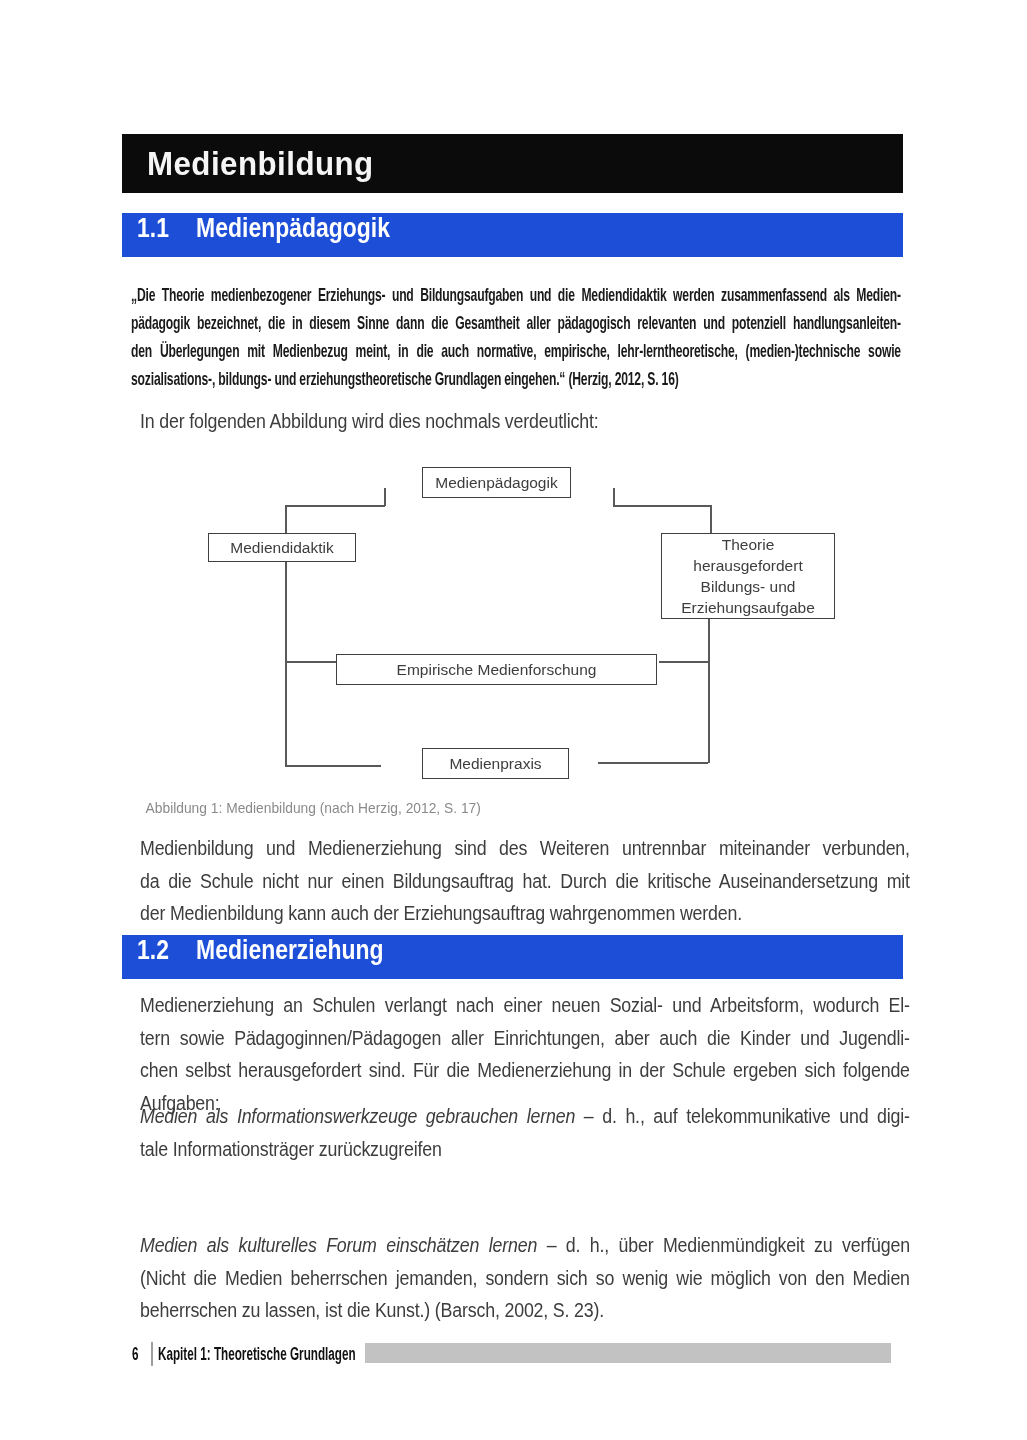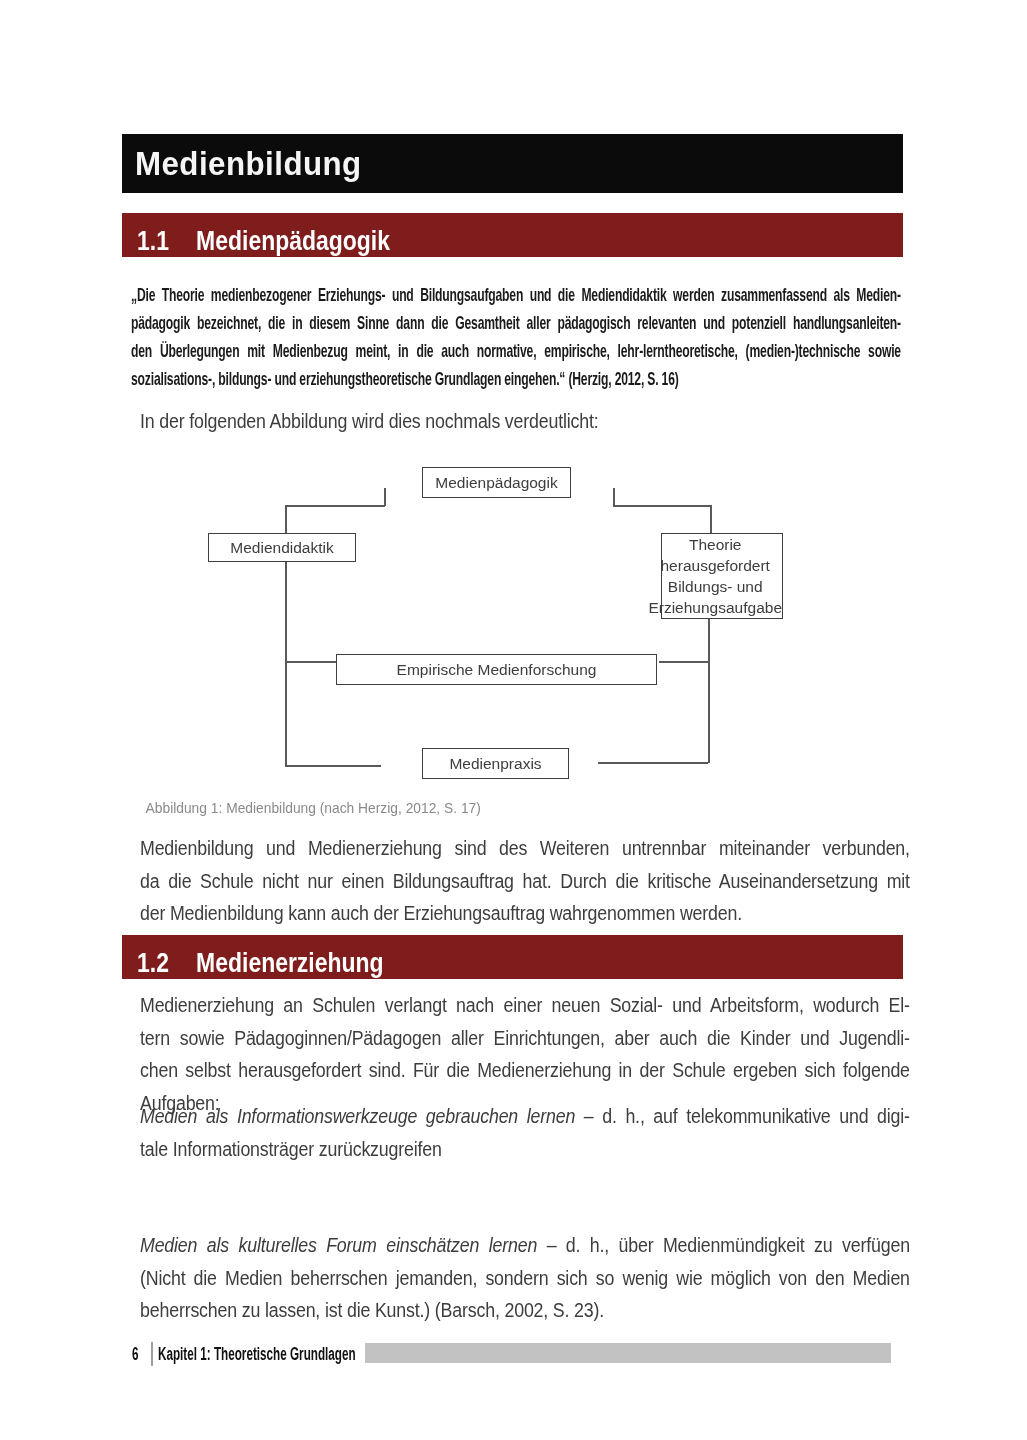--- a/index.html
+++ b/index.html
@@ -6,31 +6,31 @@
   html,body { background:#ffffff; }
   .page {
     position:relative; width:1027px; height:1440px;
     background:#ffffff; overflow:hidden;
     font-family:"Liberation Sans", sans-serif;
     color:#3d3d3d;
   }
   
   .title-bar {
     position:absolute; left:122px; top:134px; width:781px; height:59px;
-    background:#0b0b0b; display:flex; align-items:center;
+    background:#0b0b0b; display:flex; align-items:center;padding-left:12px;
   }
   .title-bar .bar-text {
     display:inline-block; white-space:nowrap;
     font-size:34px; font-weight:bold; color:#f5f5f5;
     transform:scaleX(0.92); transform-origin:0 50%;
     margin-left:13px; letter-spacing:0.5px;
   }
   .section-bar {
     position:absolute; left:122px; width:781px; height:44px;
-    background:#7f1d1d; display:flex; align-items:flex-end;
+    background:#1d4ed8; display:flex; align-items:flex-start;
   }
   .section-bar .bar-row {
     display:flex; gap:32px; white-space:nowrap;
     font-size:27px; font-weight:bold; color:#ffffff;
     transform:scaleX(0.85); transform-origin:0 50%;
     margin-left:15px;
   }
   .bar-11 { top:213px; }
   .bar-12 { top:935px; }
   
@@ -56,21 +56,21 @@
   .tline.jfull { text-align-last:justify; }
   .it { font-style:italic; }
   
   .dbox {
     position:absolute; background:#ffffff; border:1.5px solid #3f3f3f;
     display:flex; align-items:center; justify-content:center; text-align:center;
     font-size:15.5px; color:#3d3d3d; line-height:21px;
   }
   .box-top    { left:422px; top:467px; width:149px; height:31px; }
   .box-left   { left:208px; top:533px; width:148px; height:29px; }
-  .box-right  { left:661px; top:533px; width:122px; height:86px;justify-content:flex-end; }
+  .box-right  { left:661px; top:533px; width:174px; height:86px; }
   .box-mid    { left:336px; top:654px; width:321px; height:31px; }
   .box-bottom { left:422px; top:748px; width:147px; height:31px; }
   .box-right .tline { text-align:center; }
   .cline { position:absolute; background:#595959; }
   
   .caption-wrap { position:absolute; left:131px; top:799px; width:770px; }
   .caption {
     display:inline-block; font-size:15px; color:#8a8a8a;
     transform:scaleX(0.92); transform-origin:50% 50%; white-space:nowrap;
   }

